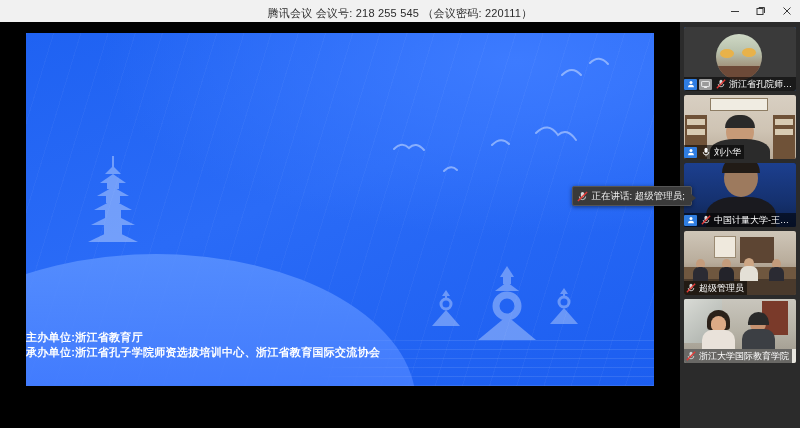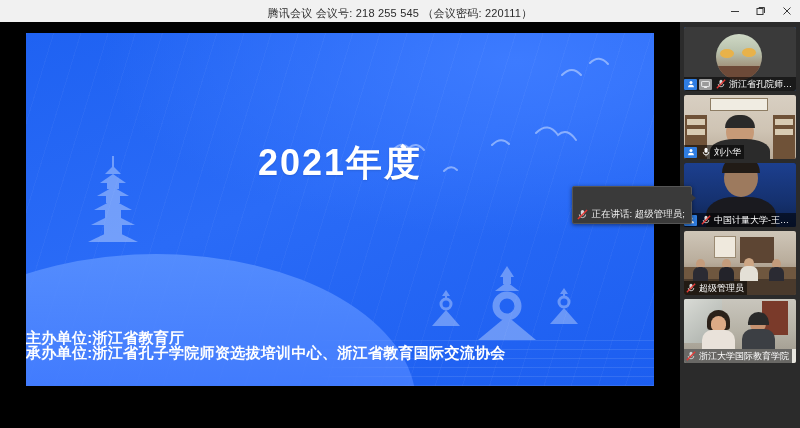--- a/index.html
+++ b/index.html
@@ -75,21 +75,21 @@
   #slide .line1 {
     margin-top:106px; font-size:36px; font-weight:bold; color:#fff;
     letter-spacing:2px; text-shadow:0 1px 2px rgba(0,0,0,.12);
   }
   #slide .line2 {
     margin-top:8px; font-size:38px; font-weight:bold; color:#fff;
     letter-spacing:1px; text-shadow:0 1px 2px rgba(0,0,0,.12);
   }
   #slide .credits {
     position:absolute; left:0; right:0; bottom:26px; color:#fff;
-    font-size:15px; font-weight:bold; line-height:15px; letter-spacing:.3px;
+    font-size:11px; font-weight:bold; line-height:15px; letter-spacing:.3px;
   }
 
   
   #sharebar {
     position:absolute; left:0; bottom:0; width:680px; height:22px;
     background:#000; display:flex; align-items:center; gap:4px; padding-left:4px;
   }
   #sharebar .badge {
     width:14px; height:12px; border-radius:2px; display:inline-flex;
     align-items:center; justify-content:center; flex:0 0 auto;
@@ -123,21 +123,21 @@
   .tile .nameplate .ic.screen { background:#9a9a9a; border-radius:1px; }
   .tile .nameplate .tile-name {
     font-size:9px; color:#fff; white-space:nowrap; overflow:hidden;
     text-overflow:ellipsis; line-height:11px;
   }
 
   
   #speaking-tooltip {
     position:absolute; right:108px; top:186px; z-index:40;
     background:#3a3a3a; border:1px solid #555; color:#f0f0f0;
-    font-size:9.5px; line-height:14px; padding:20px 6px 2px 4px;
+    font-size:9.5px; line-height:14px; padding:2px 6px 2px 4px;
     display:flex; align-items:center; gap:4px; border-radius:2px;
     box-shadow:0 1px 4px rgba(0,0,0,.5); white-space:nowrap;margin-left:24px;
   }
   #speaking-tooltip:after {
     content:""; position:absolute; right:-5px; top:7px;
     border-top:4px solid transparent; border-bottom:4px solid transparent;
     border-left:5px solid #3a3a3a;
   }
 
   
@@ -225,21 +225,20 @@
 
           <path d="M152 28 l4 6 h-8 z"></path>
           <rect x="151" y="33" width="2" height="5"></rect>
           <circle cx="152" cy="42" r="5" fill="none" stroke="#cfe0ff" stroke-width="3"></circle>
           <path d="M152 48 L166 64 H138 Z"></path>
         </g>
       </svg>
       <div class="water"></div>
 
       <div class="slide-inner">
-        <div class="line1">2021年度</div>
       </div>
 
       <div class="credits">
         <div>主办单位:浙江省教育厅</div>
         <div>承办单位:浙江省孔子学院师资选拔培训中心、浙江省教育国际交流协会</div>
       </div>
     </div>
 
   </div>
 

